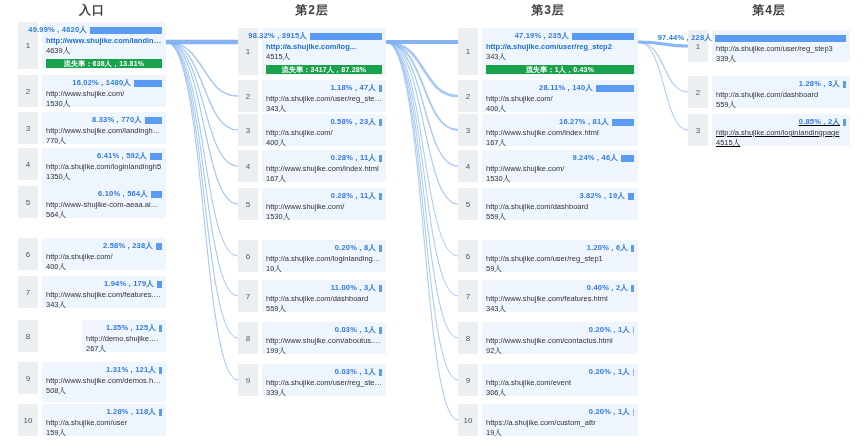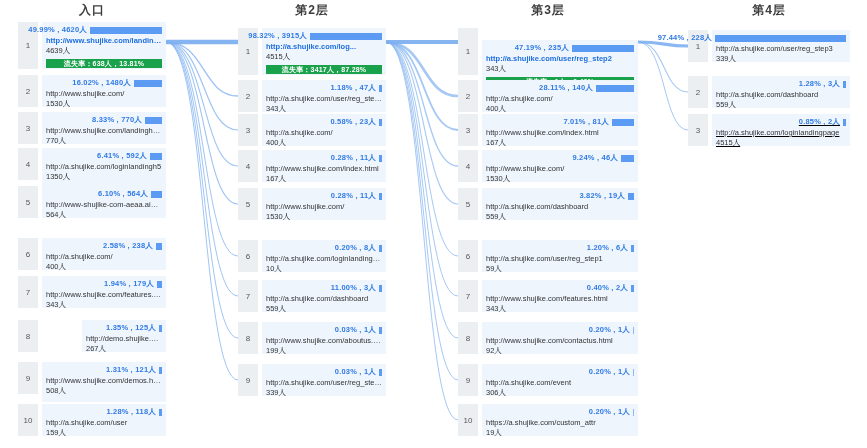--- a/index.html
+++ b/index.html
@@ -315,21 +315,21 @@
               <span class="metric-bar" style="width: 3px;"></span>
             </div>
             <div class="url">http://a.shujike.com/user/reg_step3</div>
             <div class="pv">339人</div>
           </div>
         </div>
       </div>
       <div class="column" style="left: 458px; width: 180px; height: 428px;">
         <div class="row" style="position: absolute; left: 0px; top: 8px; width: 180px; height: 47px;">
           <div class="rank" style="height: 47px;">1</div>
-          <div class="card" style="height: 47px; margin-top: 12px;">
+          <div class="card" style="height: 47px;">
             <div class="metric-line">
               <span class="metric-text">47.19% , 235人</span>
               <span class="metric-bar" style="width: 62px;"></span>
             </div>
             <div class="url highlight">http://a.shujike.com/user/reg_step2</div>
             <div class="pv">343人</div>
             <div class="loss-bar">
               <span class="loss-text">流失率：1人，0.43%</span>
             </div>
           </div>
@@ -342,21 +342,21 @@
               <span class="metric-bar" style="width: 38px;"></span>
             </div>
             <div class="url">http://a.shujike.com/</div>
             <div class="pv">400人</div>
           </div>
         </div>
         <div class="row" style="position: absolute; left: 0px; top: 94px; width: 180px; height: 32px;">
           <div class="rank" style="height: 32px;">3</div>
           <div class="card" style="height: 32px;">
             <div class="metric-line">
-              <span class="metric-text">7.01% , 81人</span>
+              <span class="metric-text">16.27% , 81人</span>
               <span class="metric-bar" style="width: 22px;"></span>
             </div>
             <div class="url">http://www.shujike.com/index.html</div>
             <div class="pv">167人</div>
           </div>
         </div>
         <div class="row" style="position: absolute; left: 0px; top: 130px; width: 180px; height: 32px;">
           <div class="rank" style="height: 32px;">4</div>
           <div class="card" style="height: 32px;">
             <div class="metric-line">

